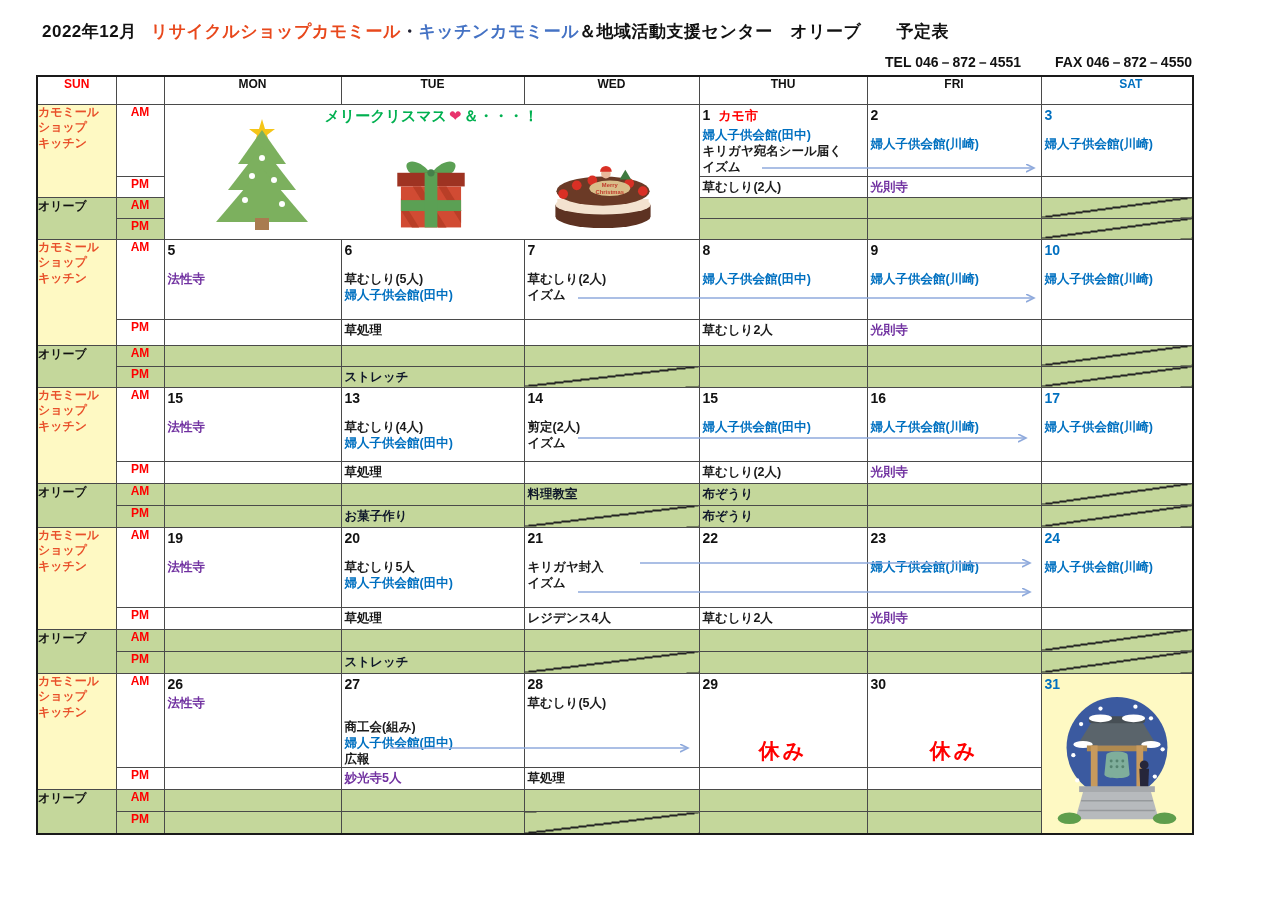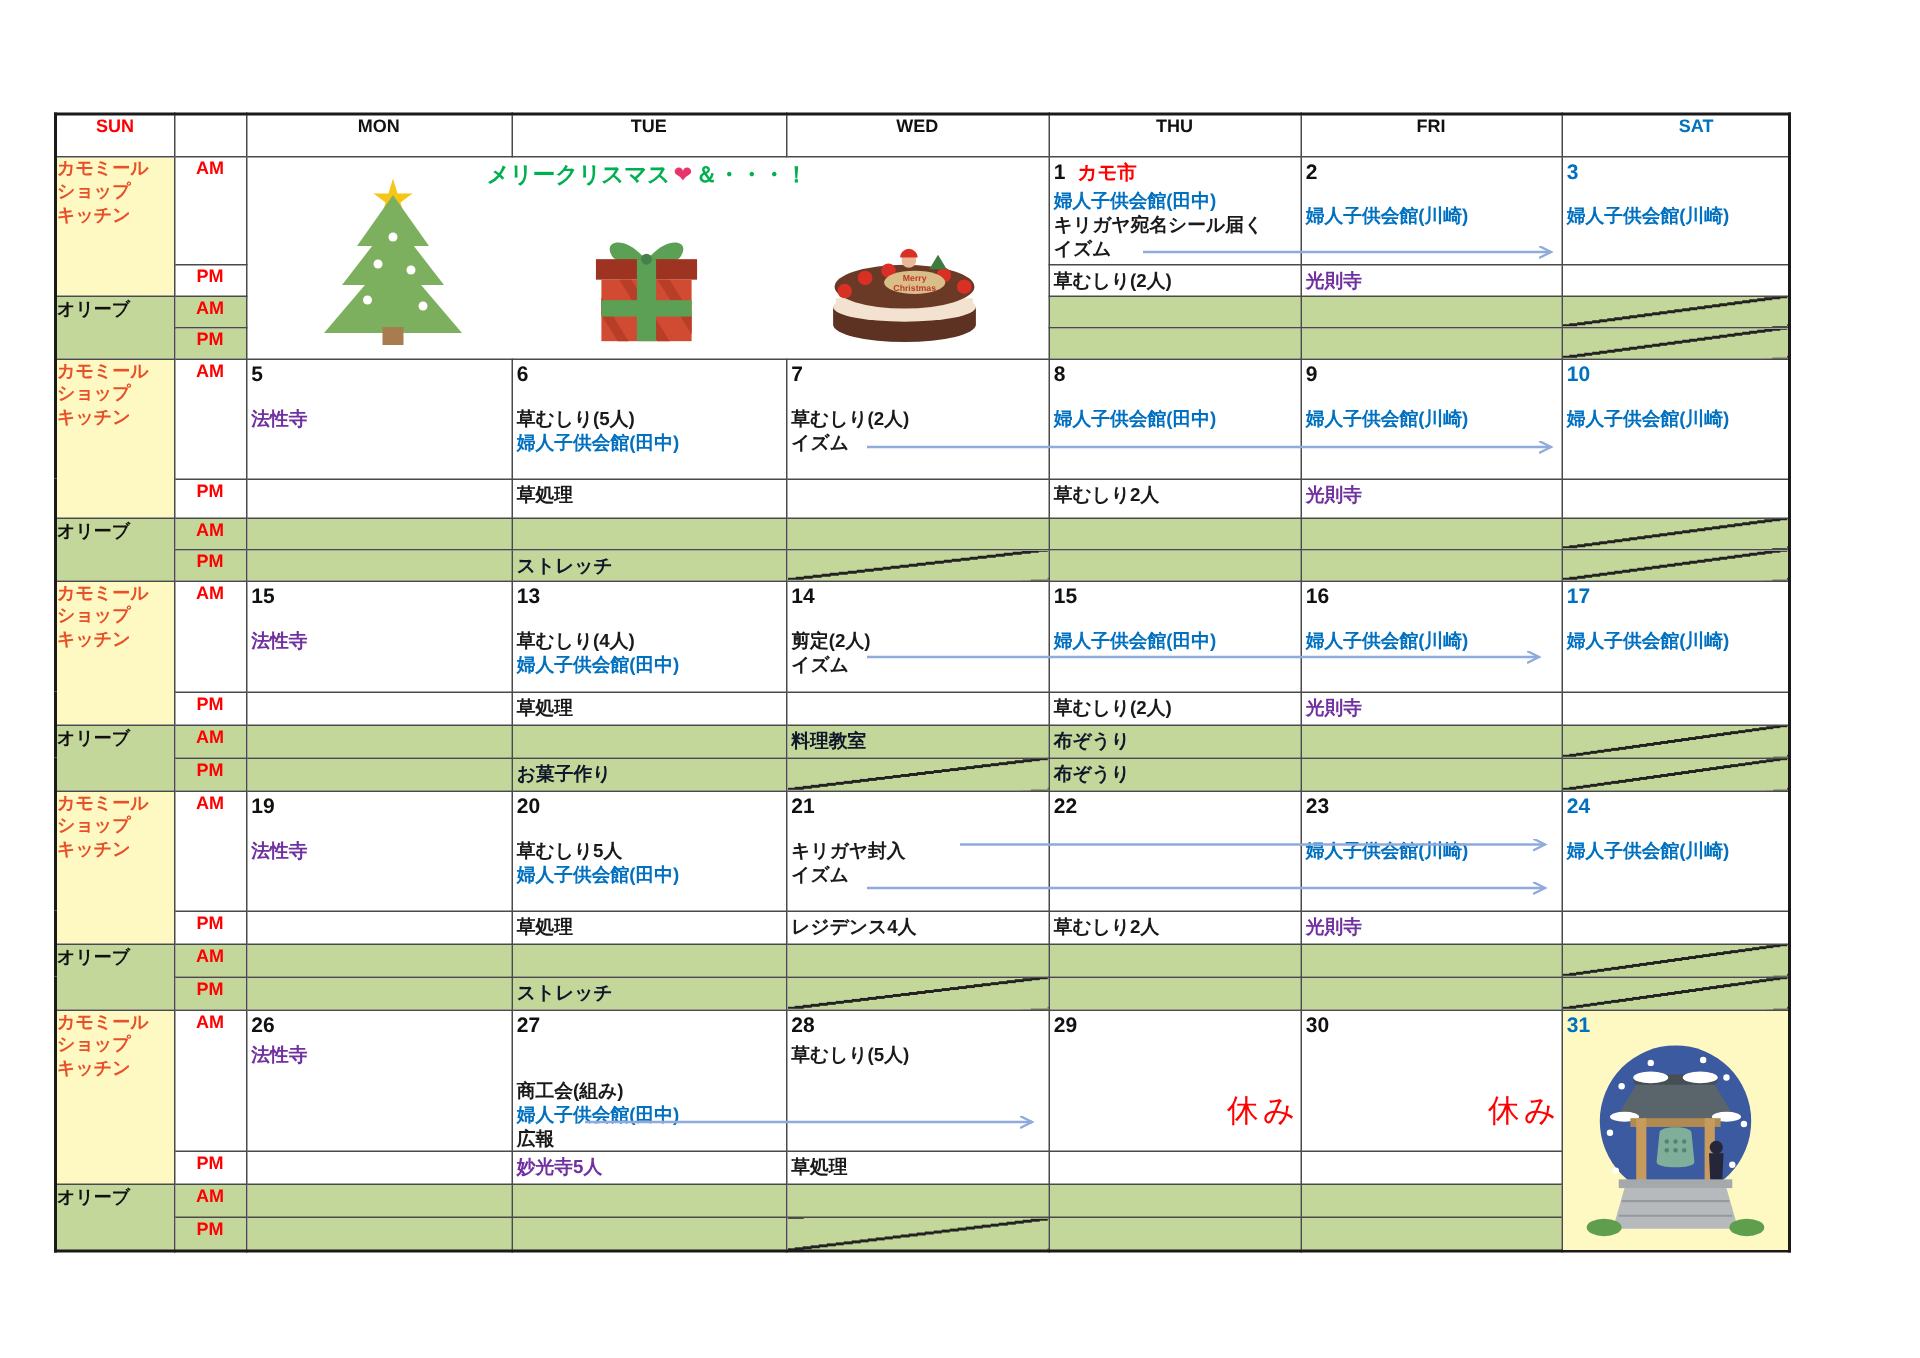--- a/index.html
+++ b/index.html
@@ -39,21 +39,21 @@
   .dhead{padding:1px 3px 0 3px;white-space:nowrap;}
   .dnum{font-size:14px;font-weight:bold;color:#111;}
   .dnum.blue{color:#0070c0;}
   .dtag{font-size:13px;font-weight:bold;color:#ff0000;margin-left:8px;}
   .evs{margin-top:12px;}
   .evs.mt-2{margin-top:2px;}
   .evs.mt-24{margin-top:26px;}
   .ev{font-size:12.5px;font-weight:bold;line-height:1.3;padding:0 3px;white-space:nowrap;color:#1a1a1a;}
   .ev-blue{color:#0070c0;} .ev-purple{color:#7030a0;} .ev-red{color:#0f172a;} .ev-black{color:#1a1a1a;}
   td.pmcell .ev{padding-top:2px;}
-  .yasumi{color:#ff0000;font-size:21px;font-weight:normal;text-align:right;margin-top:33px;letter-spacing:3px;}
+  .yasumi{color:#ff0000;font-size:21px;font-weight:bold;text-align:center;margin-top:44px;letter-spacing:3px;}
 
   
   td.deco{background:#fff;}
   .banner{text-align:center;margin-top:2px;font-size:15px;font-weight:bold;white-space:nowrap;}
   .banner .b-txt{color:#00b050;}
   .banner .b-heart{color:#e8336d;margin:0 2px;}
   .deco-icons{display:flex;justify-content:space-between;align-items:flex-end;padding:0 42px 2px 46px;height:104px;}
 
   
   td.bellcell{background:#fef9c3;position:relative;}
@@ -62,20 +62,26 @@
   
   .arrows{position:absolute;left:0;top:0;pointer-events:none;}
 
   .footnote{position:absolute;right:92px;top:836px;font-size:12.5px;font-weight:bold;color:#111;white-space:nowrap;}
 </style>
 </head>
 <body>
 
 <div class="page">
 
+  <div class="title">
+    <span class="t-date">2022年12月</span><span class="t-shop">リサイクルショップカモミール</span><span class="t-sep">・</span><span class="t-kitchen">キッチンカモミール</span><span class="t-rest">＆地域活動支援センター　オリーブ　　予定表</span>
+  </div>
+  <div class="contact">
+    <span class="tel">TEL 046－872－4551</span><span class="fax">FAX 046－872－4550</span>
+  </div>
 
   <div class="table-wrap">
   <table class="cal">
     <colgroup>
       <col style="width:79px">
           <col style="width:48px">
           <col style="width:177px">
           <col style="width:183px">
       <col style="width:175px">
           <col style="width:168px">

